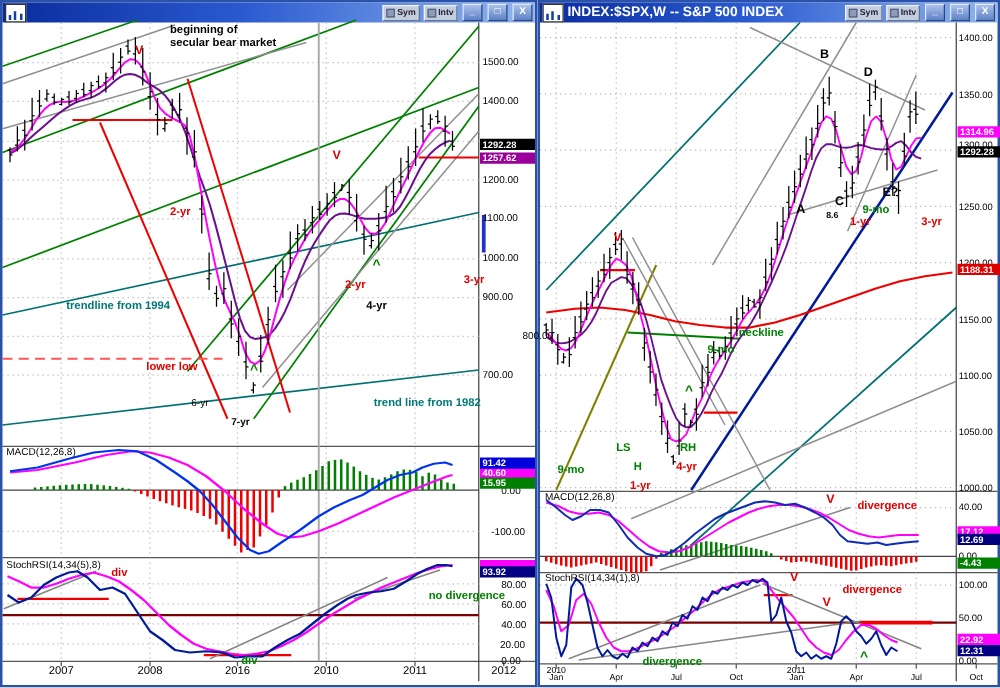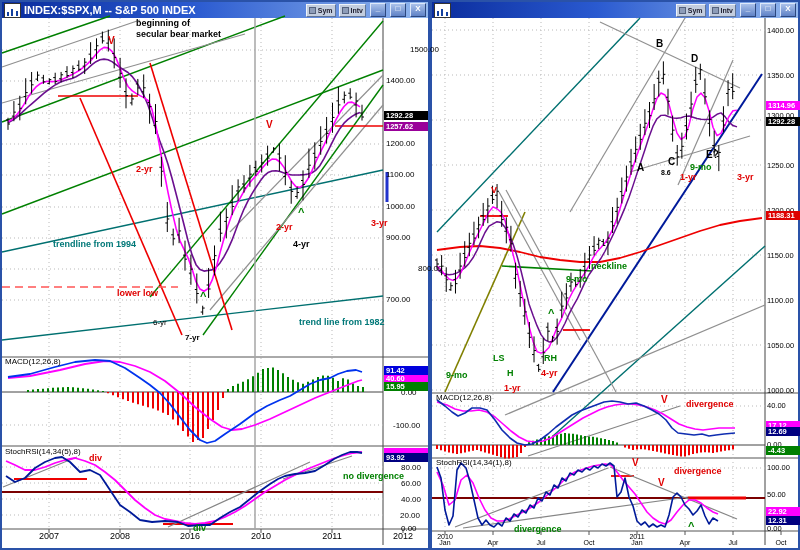--- a/index.html
+++ b/index.html
@@ -25,21 +25,20 @@
 </head>
 <body>
 
 <div class="win" id="winL">
   <div class="tbar">
     <span class="ticon">
         <i style="height:4px"></i>
         <i style="height:7px"></i>
         <i style="height:5px"></i>
       </span>
-    <span class="ttl">INDEX:$SPX,M -- S&amp;P 500 INDEX</span>
     <span class="sp"></span>
     <span class="mbtn">
         <span class="sq"></span>
         <span>Sym</span>
       </span>
     <span class="mbtn">
         <span class="sq"></span>
         <span>Intv</span>
       </span>
     <span class="wbtn">_</span>
@@ -48,20 +47,21 @@
   </div>
 </div>
 
 <div class="win" id="winR">
   <div class="tbar">
     <span class="ticon">
         <i style="height:5px"></i>
         <i style="height:7px"></i>
         <i style="height:4px"></i>
       </span>
+    <span class="ttl">INDEX:$SPX,W -- S&amp;P 500 INDEX</span>
     <span class="sp"></span>
     <span class="mbtn">
         <span class="sq"></span>
         <span>Sym</span>
       </span>
     <span class="mbtn">
         <span class="sq"></span>
         <span>Intv</span>
       </span>
     <span class="wbtn">_</span>
@@ -753,21 +753,21 @@
     <span class="ann" style="left: 504px; top: 384px; color: rgb(224, 0, 0); font-size: 9px; font-weight: 700;">1-yr</span>
     <span class="ann" style="left: 436px; top: 394px; color: rgb(0, 0, 0); font-size: 8px; font-weight: 400;">MACD(12,26,8)</span>
     <span class="ann" style="left: 661px; top: 395px; color: rgb(224, 0, 0); font-size: 10px; font-weight: 700;">V</span>
     <span class="ann" style="left: 686px; top: 400px; color: rgb(224, 0, 0); font-size: 9px; font-weight: 700;">divergence</span>
     <span class="ann" style="left: 436px; top: 459px; color: rgb(0, 0, 0); font-size: 8px; font-weight: 400;">StochRSI(14,34(1),8)</span>
     <span class="ann" style="left: 632px; top: 458px; color: rgb(224, 0, 0); font-size: 10px; font-weight: 700;">V</span>
     <span class="ann" style="left: 658px; top: 478px; color: rgb(224, 0, 0); font-size: 10px; font-weight: 700;">V</span>
     <span class="ann" style="left: 674px; top: 467px; color: rgb(224, 0, 0); font-size: 9px; font-weight: 700;">divergence</span>
     <span class="ann" style="left: 514px; top: 525px; color: rgb(0, 128, 0); font-size: 9px; font-weight: 700;">divergence</span>
     <span class="ann" style="left: 688px; top: 521px; color: rgb(0, 128, 0); font-size: 11px; font-weight: 700;">^</span>
-    <span class="tk" style="left: 386px; top: 45px; margin-left: 24px;">1500.00</span>
+    <span class="tk" style="left: 386px; top: 45px;">1500.00</span>
     <span class="tk" style="left: 386px; top: 76px;">1400.00</span>
     <span class="tk" style="left: 386px; top: 139px;">1200.00</span>
     <span class="tk" style="left: 386px; top: 170px;">1100.00</span>
     <span class="tk" style="left: 386px; top: 202px;">1000.00</span>
     <span class="tk" style="left: 386px; top: 233px;">900.00</span>
     <span class="tk" style="left: 386px; top: 264px; padding-left: 32px;">800.00</span>
     <span class="tk" style="left: 386px; top: 295px;">700.00</span>
     <span class="tk" style="left: 401px; top: 388px;">0.00</span>
     <span class="tk" style="left: 393px; top: 421px;">-100.00</span>
     <span class="tk" style="left: 401px; top: 463px;">80.00</span>

